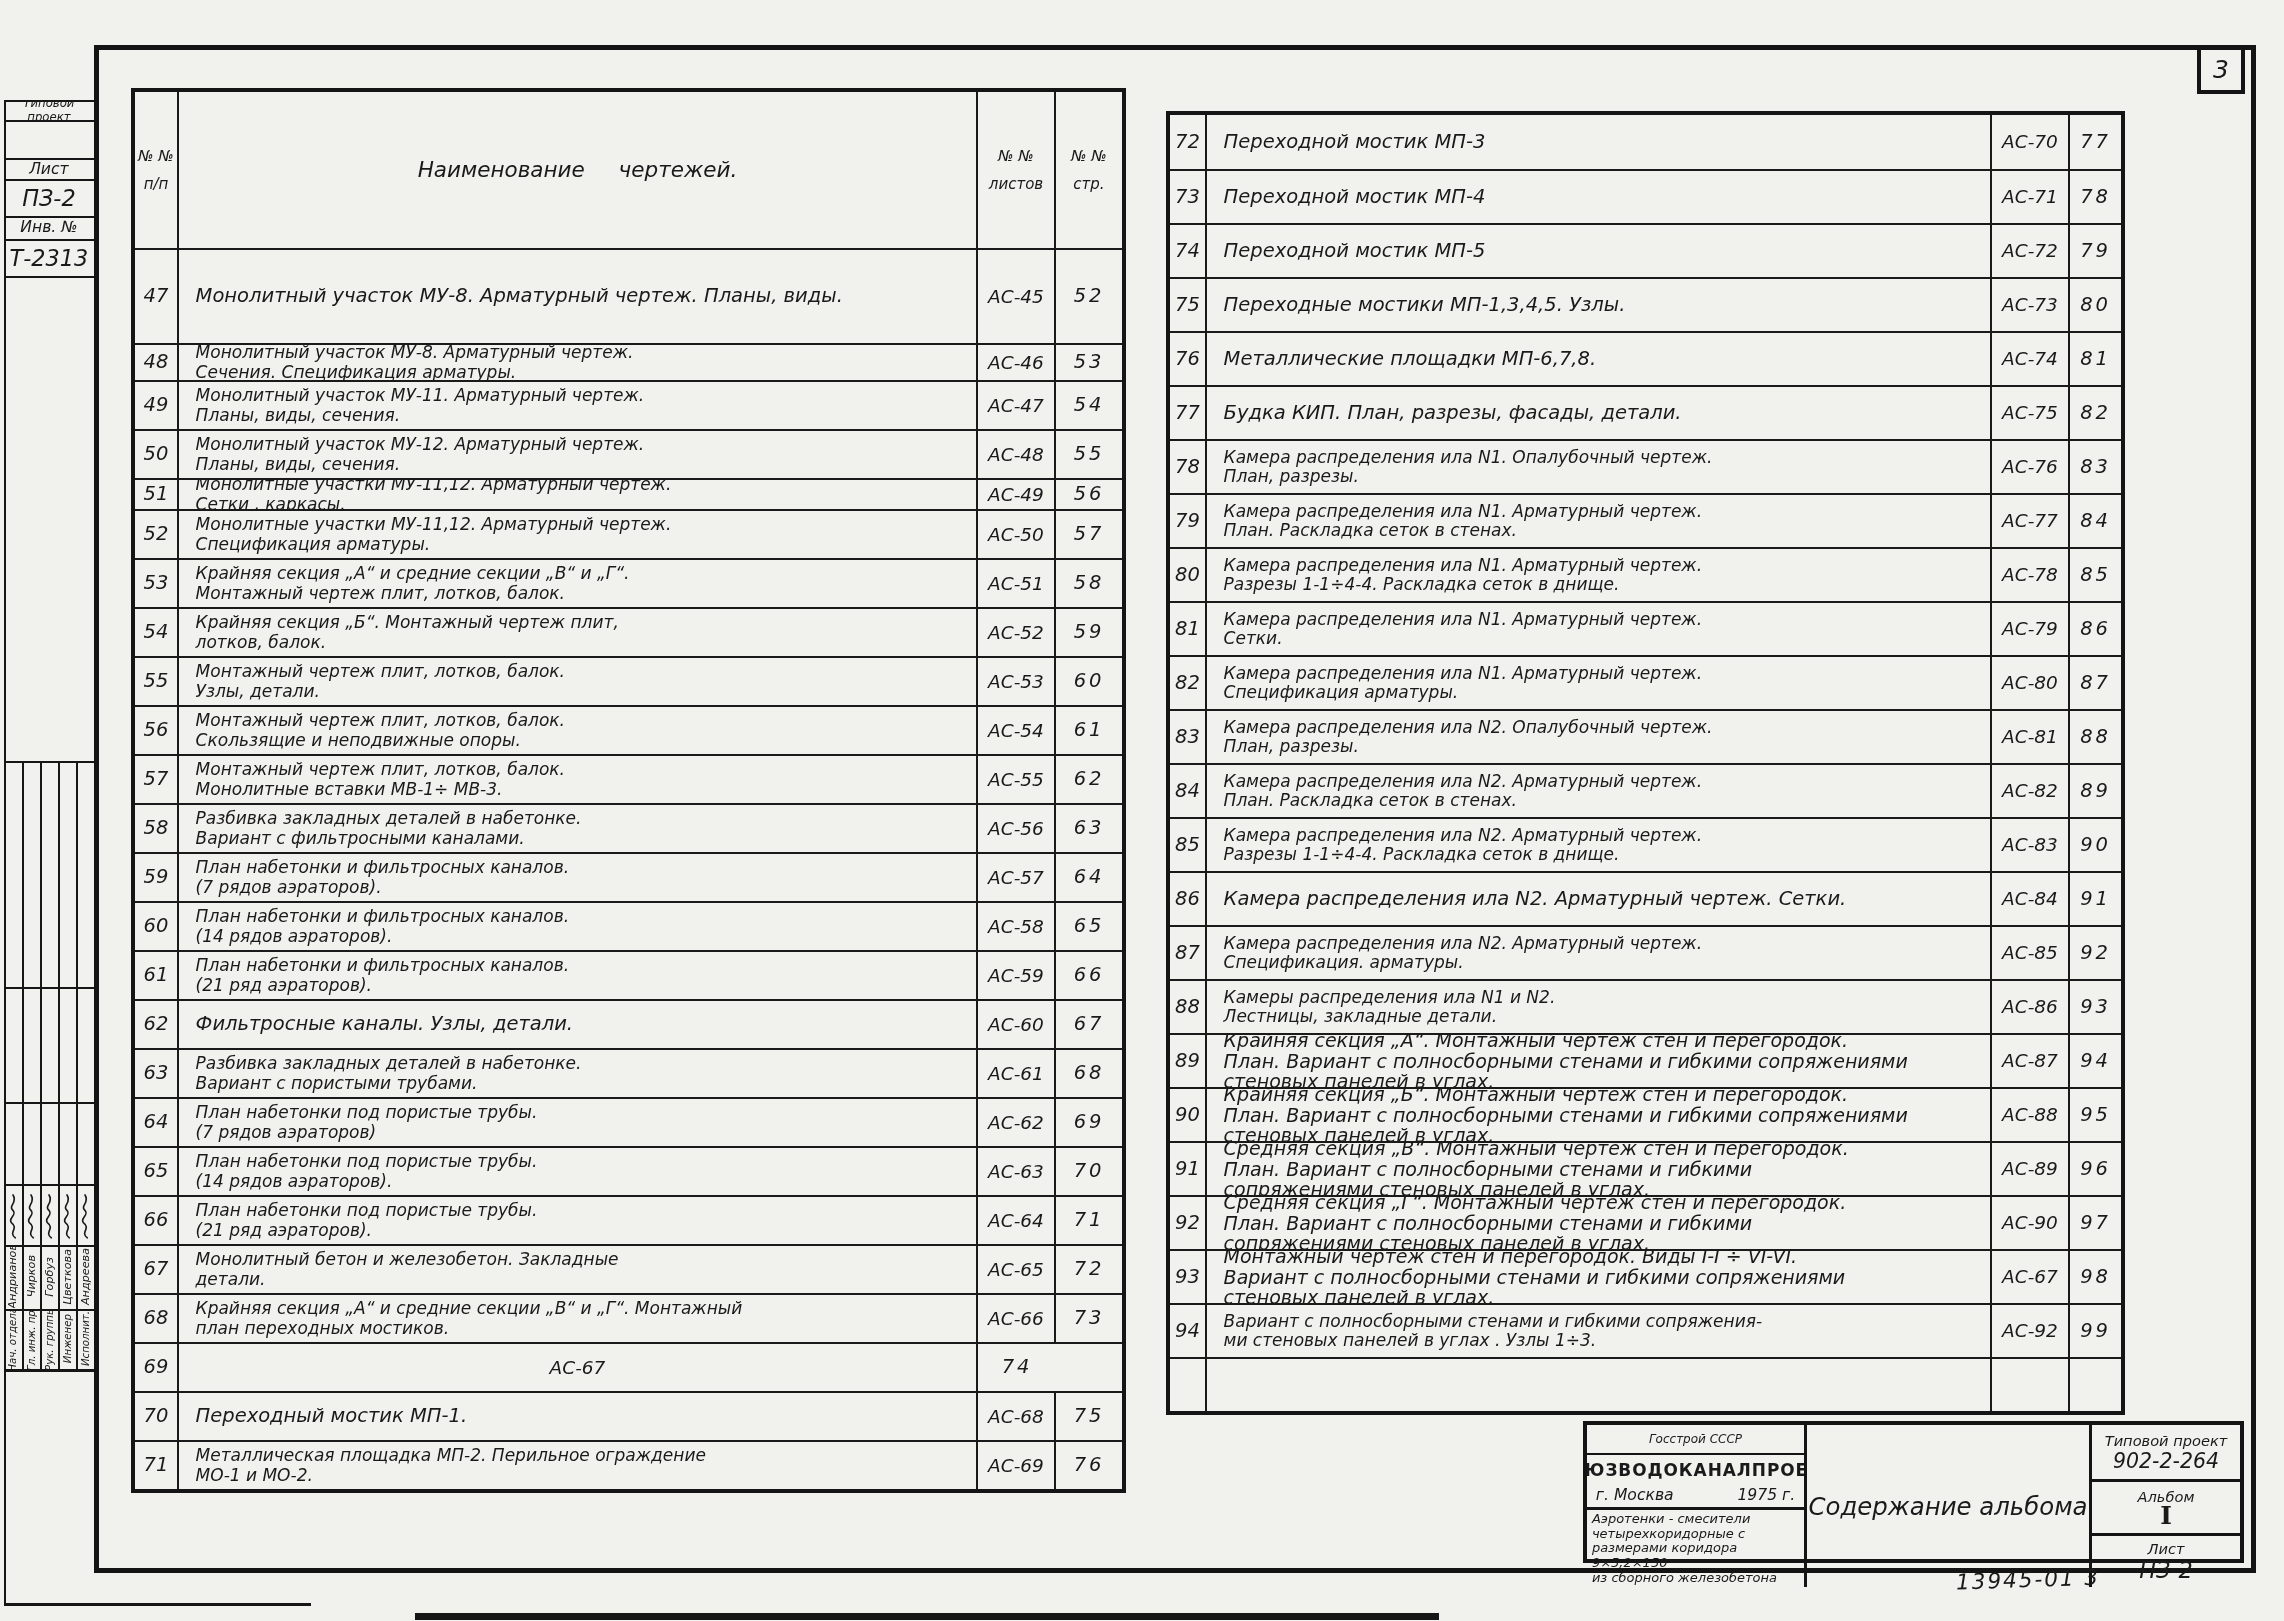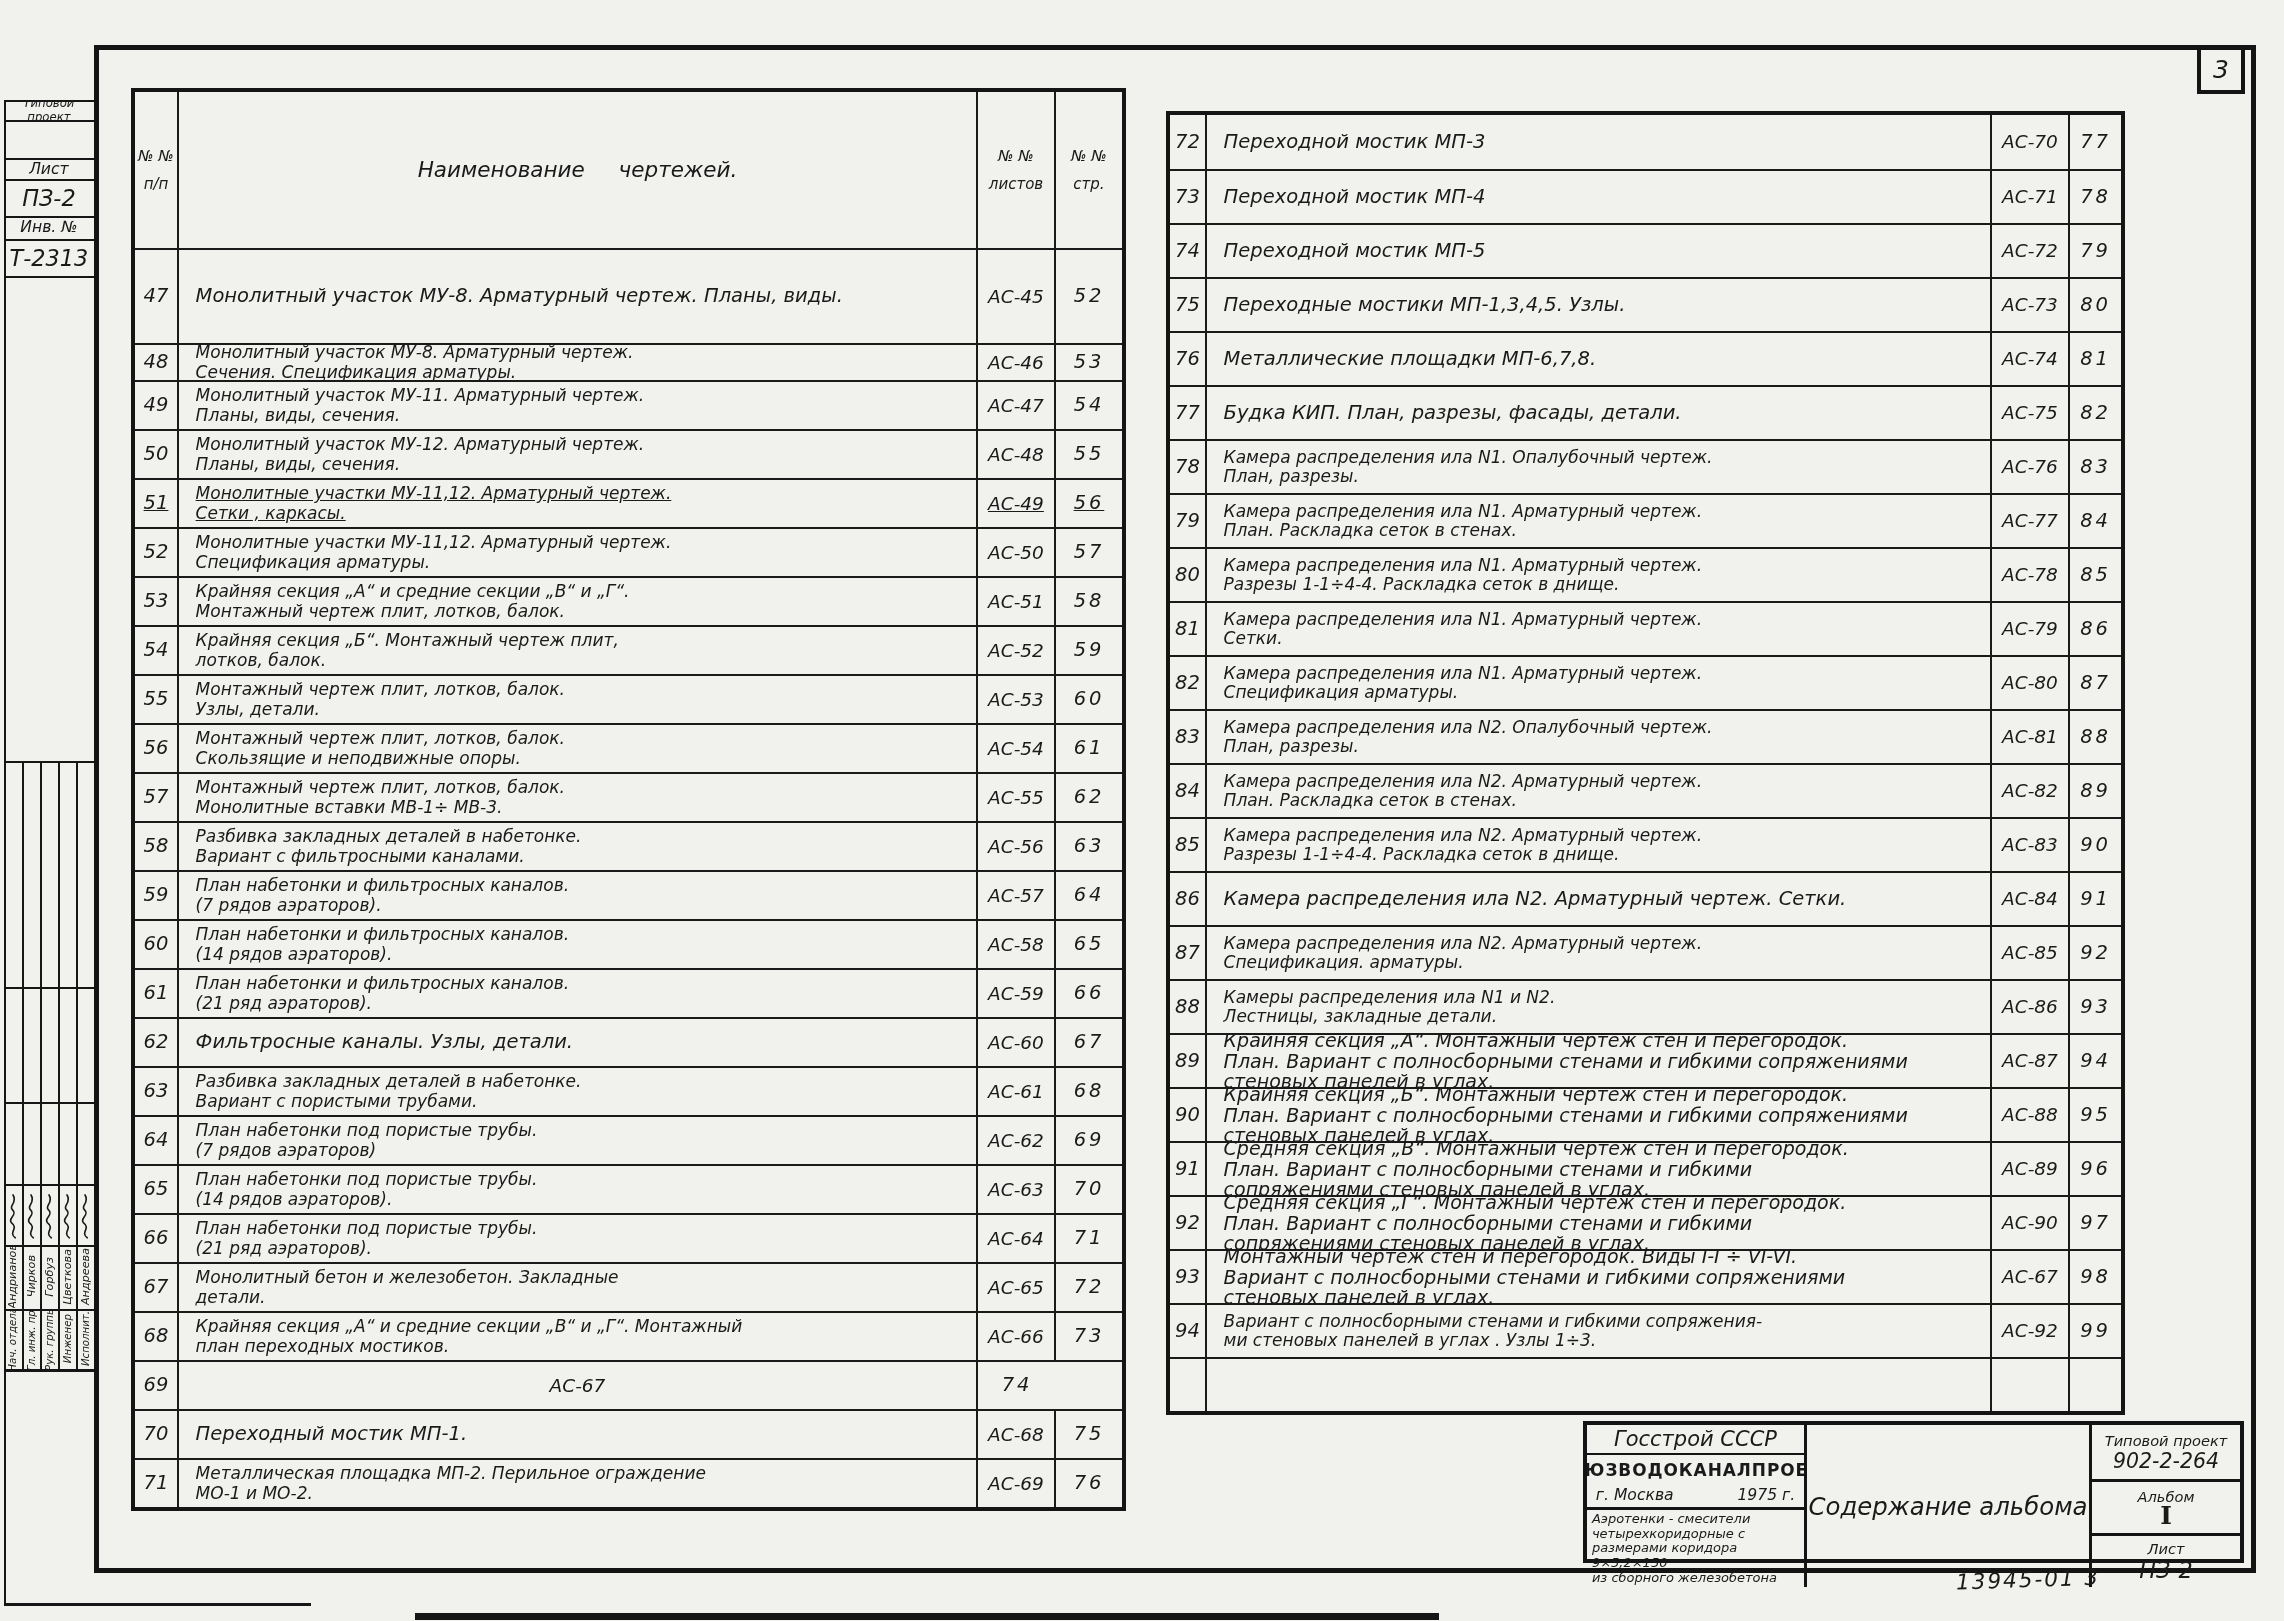--- a/index.html
+++ b/index.html
@@ -162,21 +162,21 @@
           <div class="tcell csheet">АС-47</div>
           <div class="tcell cpage">54</div>
         </div>
         <div class="trow" style="grid-template-columns: 44px 799px 78px auto; height: 49px;">
           <div class="tcell cnum">50</div>
           <div class="tcell cname fs2">Монолитный  участок  МУ-12.  Арматурный  чертеж.
 Планы,  виды,  сечения.</div>
           <div class="tcell csheet">АС-48</div>
           <div class="tcell cpage">55</div>
         </div>
-        <div class="trow" style="grid-template-columns: 44px 799px 78px auto; height: 49px; text-decoration: underline;">
+        <div class="trow" style="grid-template-columns: 44px 799px 78px auto; height: 31px;">
           <div class="tcell cnum">51</div>
           <div class="tcell cname fs2">Монолитные  участки  МУ-11,12.  Арматурный  чертеж.
 Сетки ,  каркасы.</div>
           <div class="tcell csheet">АС-49</div>
           <div class="tcell cpage">56</div>
         </div>
         <div class="trow" style="grid-template-columns: 44px 799px 78px auto; height: 49px;">
           <div class="tcell cnum">52</div>
           <div class="tcell cname fs2">Монолитные  участки  МУ-11,12.  Арматурный  чертеж.
 Спецификация  арматуры.</div>
@@ -481,21 +481,21 @@
           <div class="tcell cname fs1"></div>
           <div class="tcell csheet"></div>
           <div class="tcell cpage"></div>
         </div>
       </div>
   </div>
 
   <div class="tb" style="left:1583px; top:1421px; width:661px; height:142px; grid-template-columns:220px 285px auto;">
 
     <div style="border-right:3.9px solid #141414; display:grid; grid-template-rows:28px 30px 24.4px auto;">
-      <div class="cell" style="font-size:21px;">Госстрой  СССР</div>
+      <div class="cell" style="font-size:12px;">Госстрой  СССР</div>
       <div class="cell" style="border-top:2.9px solid #141414; font-size:18px;">
         <span class="stencil">СОЮЗВОДОКАНАЛПРОЕКТ</span>
       </div>
       <div class="cell" style="justify-content:space-between; padding:0 8.8px; font-size:15.6px;">
         <span>г. Москва</span>
         <span>1975 г.</span>
       </div>
       <div class="cell" style="border-top:3.9px solid #141414; font-size:13px; line-height:1.12; white-space:pre-line; text-align:left; justify-content:flex-start; padding:2px 4.9px;">Аэротенки - смесители
 четырехкоридорные  с
 размерами коридора 9×5,2×150

